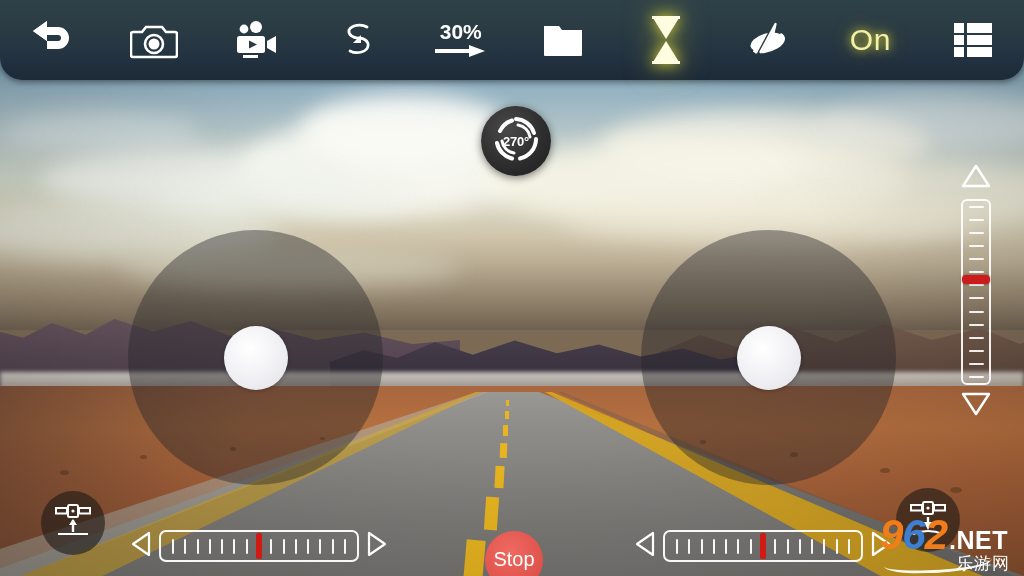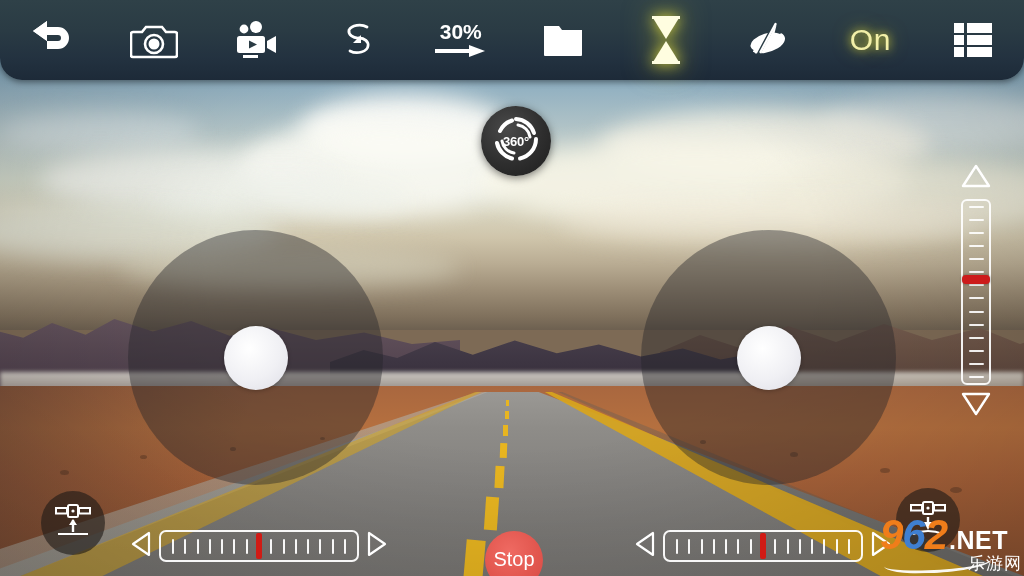--- a/index.html
+++ b/index.html
@@ -261,21 +261,21 @@
     line-height:1; letter-spacing:-1px;
   }
   .wm-9 { color:#f07d1a; }
   .wm-6 { color:#3f7fd0; }
   .wm-2 { color:#f07d1a; }
   .wm-net {
     font-size:25px; font-weight:bold; color:#ffffff; line-height:1;
     margin-left:2px; letter-spacing:.5px;
   }
   .wm-row2 {
-    position:absolute; right:2px; top:40px;
+    position:absolute; right:14px; top:40px;
     font-size:17px; color:#ffffff; letter-spacing:1px;margin-left:32px;
   }
   .wm-swoosh {
     position:absolute; left:4px; top:40px; width:108px; height:18px;
     border-bottom:3px solid #ffffff;
     border-radius:0 0 60% 40%;
     transform: rotate(-2deg);
     opacity:.95;
   }
 </style>
@@ -442,21 +442,21 @@
     <span>
       <svg width="56" height="56" viewBox="0 0 56 56">
         <path d="M28 8 A20 20 0 0 1 46 22" fill="none" stroke="#fff" stroke-width="4" stroke-linecap="round"></path>
         <path d="M48 28 A20 20 0 0 1 32 47.5" fill="none" stroke="#fff" stroke-width="4" stroke-linecap="round"></path>
         <path d="M24 47.5 A20 20 0 0 1 9 32" fill="none" stroke="#fff" stroke-width="4" stroke-linecap="round"></path>
         <path d="M12 20 A20 20 0 0 1 24 9.5" fill="none" stroke="#fff" stroke-width="4" stroke-linecap="round"></path>
         <path d="M30 14 A14 14 0 0 1 42 26" fill="none" stroke="#fff" stroke-width="3" stroke-linecap="round"></path>
         <path d="M26 42 A14 14 0 0 1 14 30" fill="none" stroke="#fff" stroke-width="3" stroke-linecap="round"></path>
       </svg>
     </span>
-    <span class="b-txt">360°</span>
+    <span class="b-txt">270°</span>
   </div>
 
   <div class="stick stick-left">
     <div class="knob"></div>
   </div>
   <div class="stick stick-right">
     <div class="knob"></div>
   </div>
 
   <div class="vslider">

